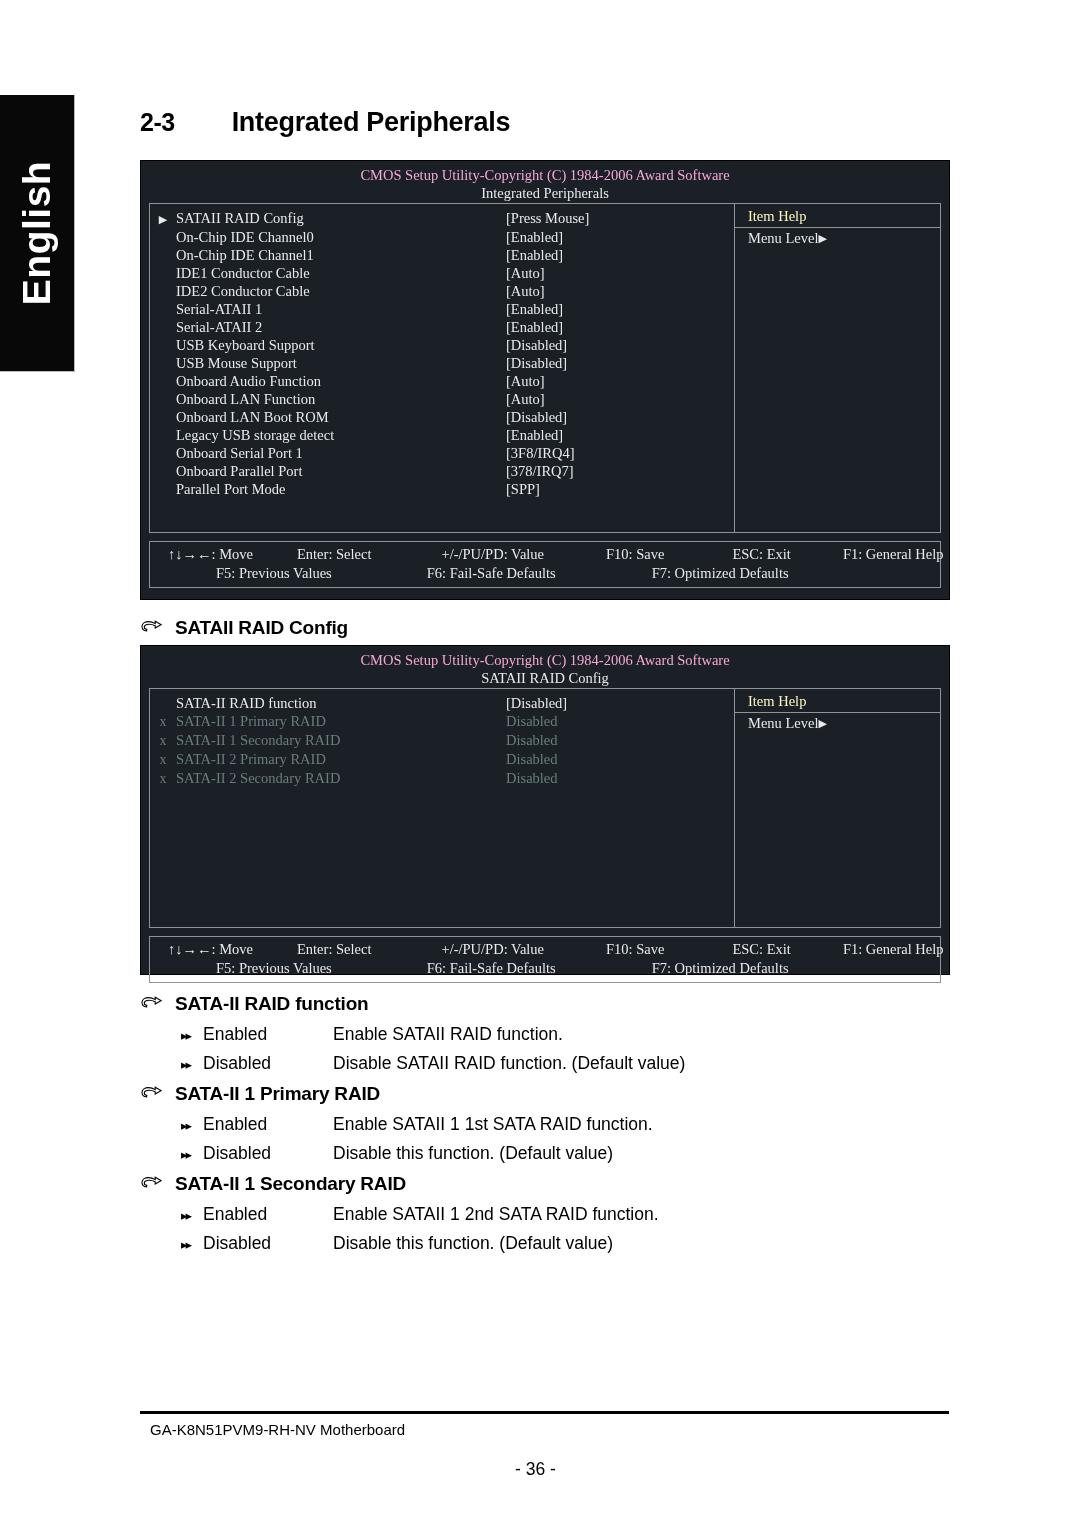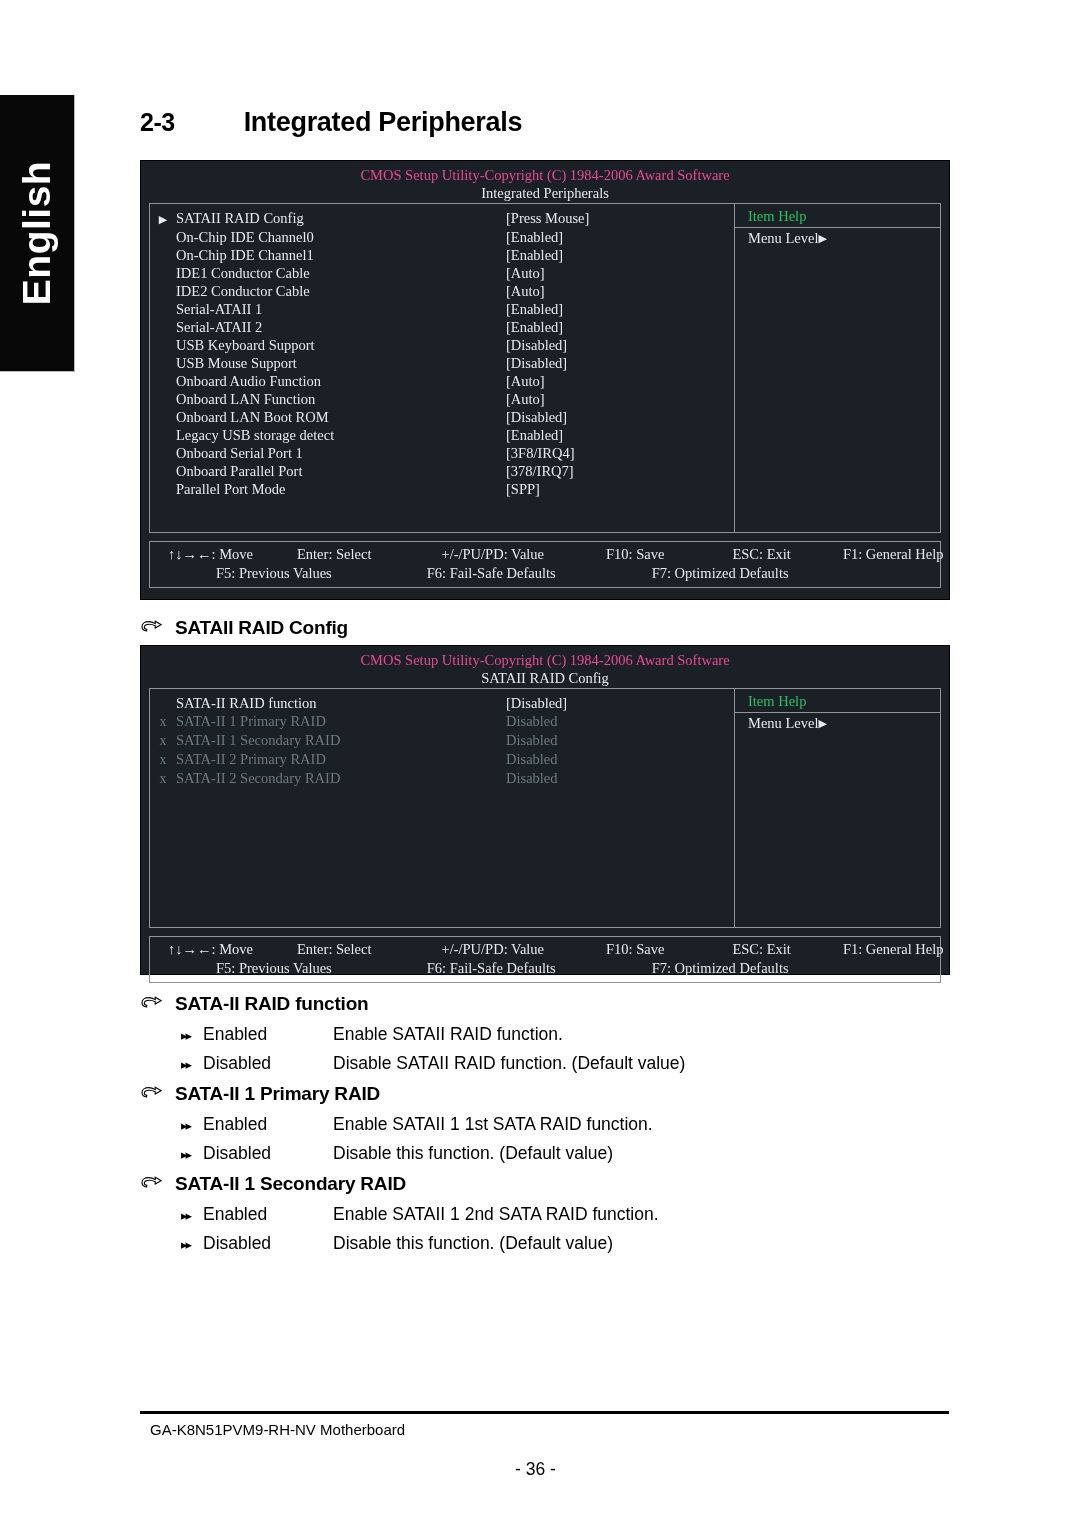--- a/index.html
+++ b/index.html
@@ -50,21 +50,20 @@
   }
 
   
   .chapter-head {
     position: absolute;
     left: 9px;
     top: 107px;
     display: flex;
     align-items: baseline;
     white-space: nowrap;
-    gap: 12px;
   }
   .chapter-num {
     font-size: 25px;
     font-weight: bold;
     letter-spacing: -0.5px;
   }
   .chapter-title {
     font-size: 27px;
     font-weight: bold;
     margin-left: 57px;
@@ -78,21 +77,21 @@
     border: 1px solid #000000;
     box-sizing: border-box;
     color: #e8eaec;
     font-family: "Liberation Serif", serif;
   }
   .bios-title {
     text-align: center;
     font-size: 14.5px;
     line-height: 18px;
     padding-top: 5px;
-    color: #ec4899;
+    color: #f9a8d4;
   }
   .bios-subtitle {
     text-align: center;
     font-size: 14.5px;
     line-height: 18px;
     color: #e8eaec;
   }
 
   .bios-body {
     position: absolute;
@@ -113,21 +112,21 @@
   .bios-help {
     width: 205px;
     flex: 0 0 205px;
     padding: 0;
     position: relative;
   }
   .help-title {
     font-size: 14.5px;
     padding: 4px 0 2px 13px;
     border-bottom: 1px solid #8e9499;
-    color: #22c55e;
+    color: #fef9c3;
   }
   .help-level {
     font-size: 14.5px;
     padding: 2px 0 0 13px;
     color: #e8eaec;
     display: flex;
     align-items: center;
     white-space: nowrap;
   }
   .help-level .arrow {

